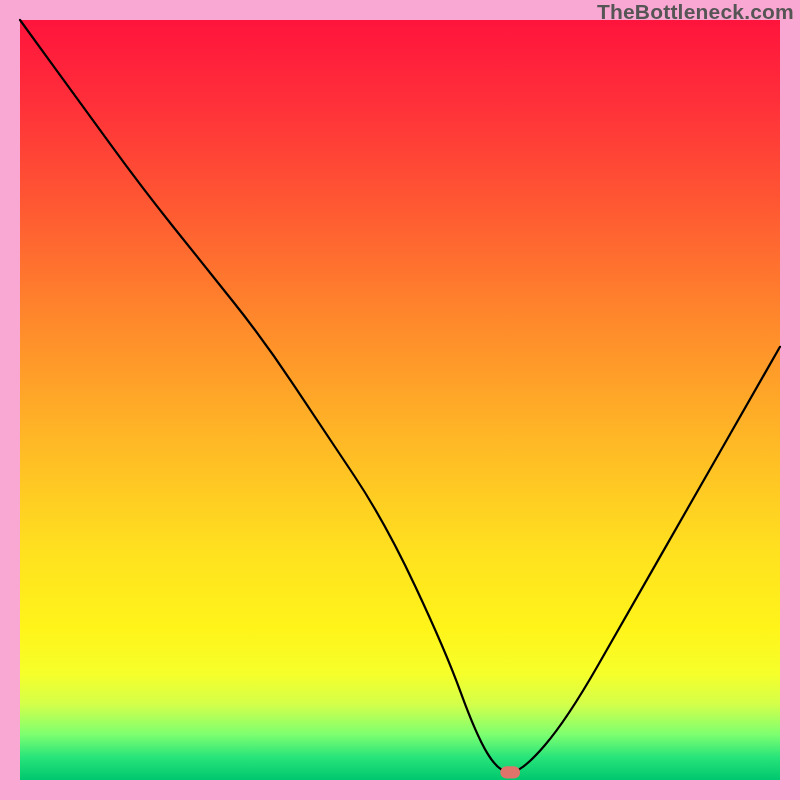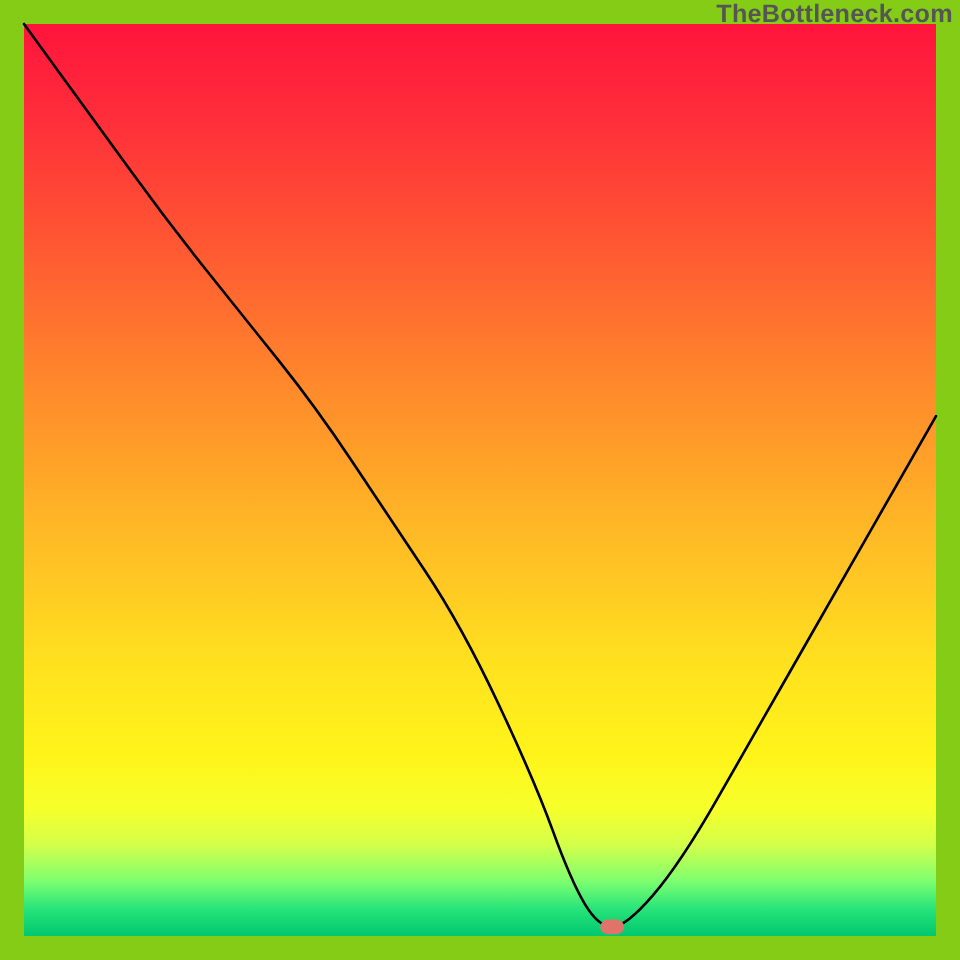--- a/index.html
+++ b/index.html
@@ -7,21 +7,21 @@
     padding: 0;
     width: 800px;
     height: 800px;
     background: #000;
     overflow: hidden;
   }
   .frame {
     position: relative;
     width: 800px;
     height: 800px;
-    background: #84cc16;
+    background: #f9a8d4;
   }
   .plot {
     position: absolute;
     left: 20px;
     top: 20px;
     width: 760px;
     height: 760px;
     background: linear-gradient(to bottom,
       #ff143c 0%,
       #ff2d3a 10%,

